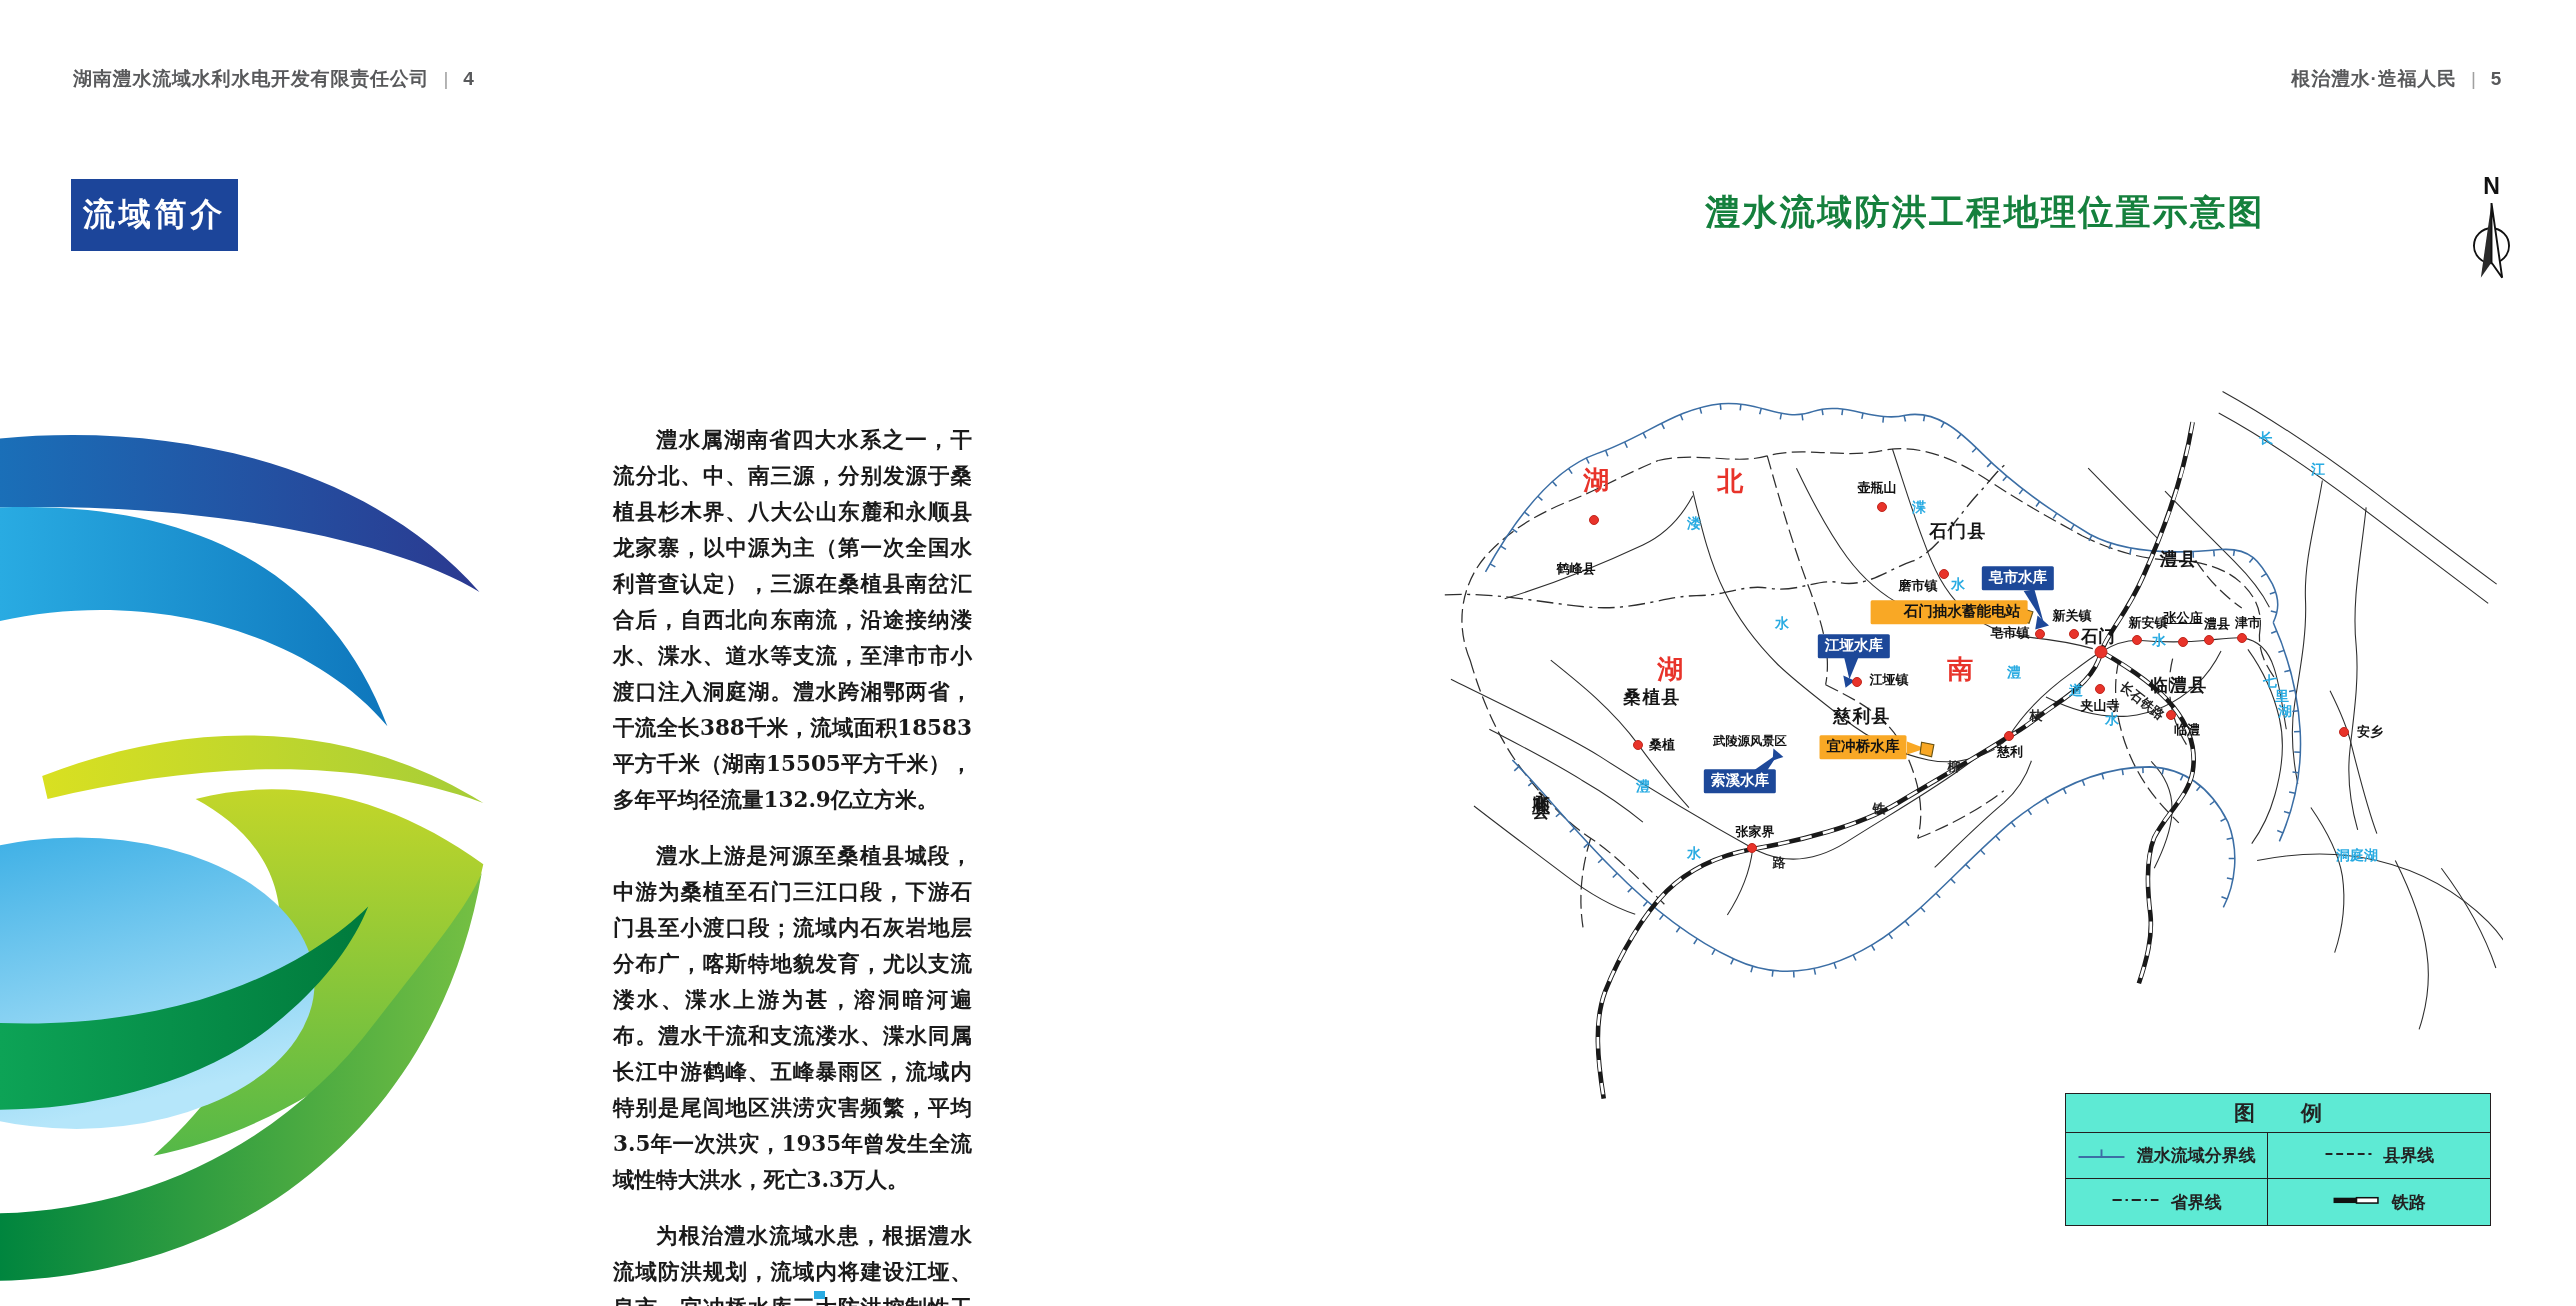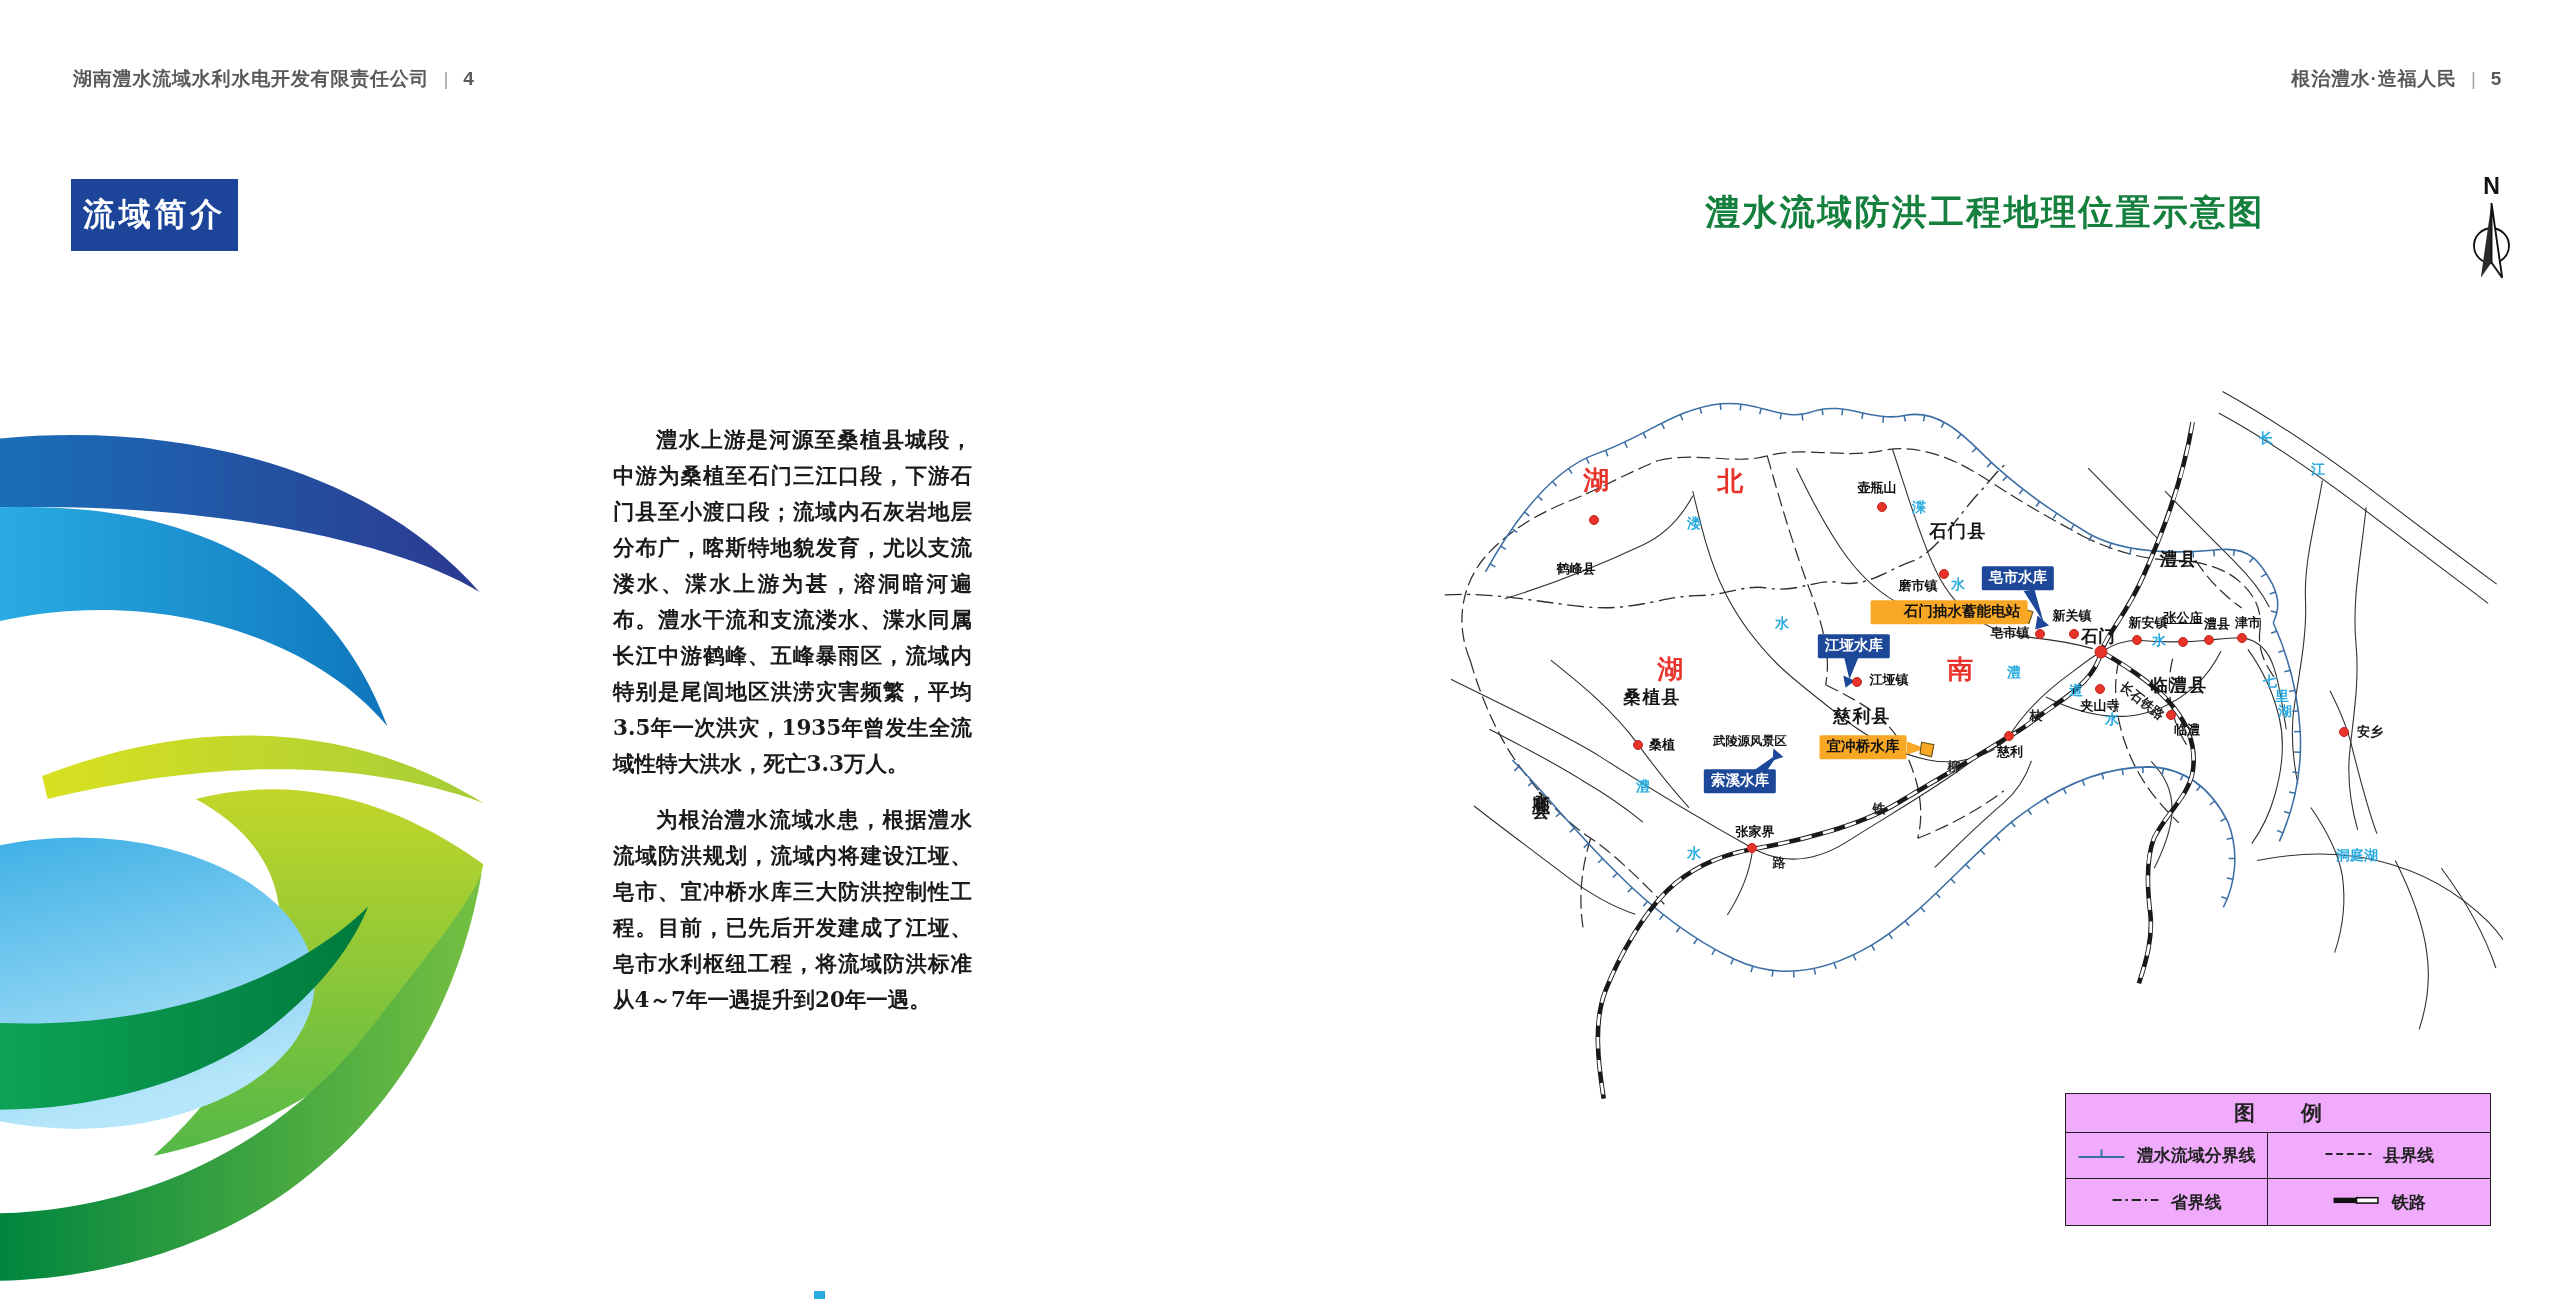--- a/index.html
+++ b/index.html
@@ -42,21 +42,21 @@
   .ml.rail{font-size:13px;color:#232323;}
   .ml.misc{font-size:12.3px;color:#111;}
   .ml.tag{font-size:14.6px;padding:2.3px 7px;border-radius:1.5px;z-index:4;}
   .ml.tag.blue{background:#1d4899;color:#fff;}
   .ml.tag.orange{background:#f9a825;color:#131313;}
   .dot{position:absolute;width:10px;height:10px;border-radius:50%;background:#e8332a;
        border:1.5px solid #c0271d;transform:translate(-50%,-50%);box-sizing:border-box;z-index:3;}
   .dot.big{width:13px;height:13px;}
 
   
-  .legend{position:absolute;left:2065px;top:1093px;width:424px;border:1.5px solid #231f20;background:#f0abfc;}
+  .legend{position:absolute;left:2065px;top:1093px;width:424px;border:1.5px solid #231f20;background:#5eead4;}
   .legend-title{height:38px;line-height:38px;text-align:center;font-size:21px;font-weight:bold;
                 letter-spacing:20px;text-indent:20px;border-bottom:1.5px solid #231f20;color:#222;}
   .legend-grid{display:grid;grid-template-columns:202px 1fr;}
   .legend-cell{height:46px;display:flex;align-items:center;justify-content:center;gap:10.7px;
                font-size:17px;font-weight:bold;color:#222;box-sizing:border-box;}
   .legend-cell.r1{border-bottom:1.5px solid #231f20;}
   .legend-cell.c1{border-right:1.5px solid #231f20;}
 
   .logo{position:absolute;left:0;top:415px;width:537px;height:887px;}
   .print-mark{position:absolute;left:814px;top:1291px;width:10.7px;height:7.7px;background:#29abe2;}
@@ -113,20 +113,21 @@
       <path d="M0,120 C220,112 420,180 505,405 C400,280 190,225 0,268 Z" fill="url(#gBlue)"></path>
       <path d="M55,470 C260,390 460,400 630,505 C450,440 250,455 62,500 Z" fill="url(#gLime)"></path>
       <path d="M255,500 C390,465 520,505 630,585 C610,680 560,760 480,830 C400,898 300,945 200,965 C300,875 360,770 365,670 C368,590 320,535 255,500 Z" fill="url(#gLime2)"></path>
       <ellipse cx="100" cy="740" rx="310" ry="190" fill="url(#gPupil)"></ellipse>
       <path d="M0,905 C120,905 260,870 350,800 C420,745 460,690 480,640 C430,690 350,735 260,762 C170,788 80,795 0,792 Z" fill="url(#gGreen2)"></path>
       <path d="M0,1040 C190,1035 370,950 490,790 C560,700 610,640 628,596 C600,760 520,900 390,1000 C270,1092 120,1125 0,1128 Z" fill="url(#gGreen)"></path>
     </svg>
   </div>
 
   <div class="body-text">
+    <p>澧水属湖南省四大水系之一，干流分北、中、南三源，分别发源于桑植县杉木界、八大公山东麓和永顺县龙家寨，以中源为主（第一次全国水利普查认定），三源在桑植县南岔汇合后，自西北向东南流，沿途接纳溇水、渫水、道水等支流，至津市市小渡口注入洞庭湖。澧水跨湘鄂两省，干流全长388千米，流域面积18583平方千米（湖南15505平方千米），多年平均径流量132.9亿立方米。</p>
     <p>澧水上游是河源至桑植县城段，中游为桑植至石门三江口段，下游石门县至小渡口段；流域内石灰岩地层分布广，喀斯特地貌发育，尤以支流溇水、渫水上游为甚，溶洞暗河遍布。澧水干流和支流溇水、渫水同属长江中游鹤峰、五峰暴雨区，流域内特别是尾闾地区洪涝灾害频繁，平均3.5年一次洪灾，1935年曾发生全流域性特大洪水，死亡3.3万人。</p>
     <p>为根治澧水流域水患，根据澧水流域防洪规划，流域内将建设江垭、皂市、宜冲桥水库三大防洪控制性工程。目前，已先后开发建成了江垭、皂市水利枢纽工程，将流域防洪标准从4～7年一遇提升到20年一遇。</p>
   </div>
 
   <div class="map-title">澧水流域防洪工程地理位置示意图</div>
 
   <div class="north">
     <div class="n">N</div>
     <svg width="61" height="100" viewBox="0 0 80 130">
       <circle cx="40" cy="62" r="23" fill="none" stroke="#111" stroke-width="2.5"></circle>

